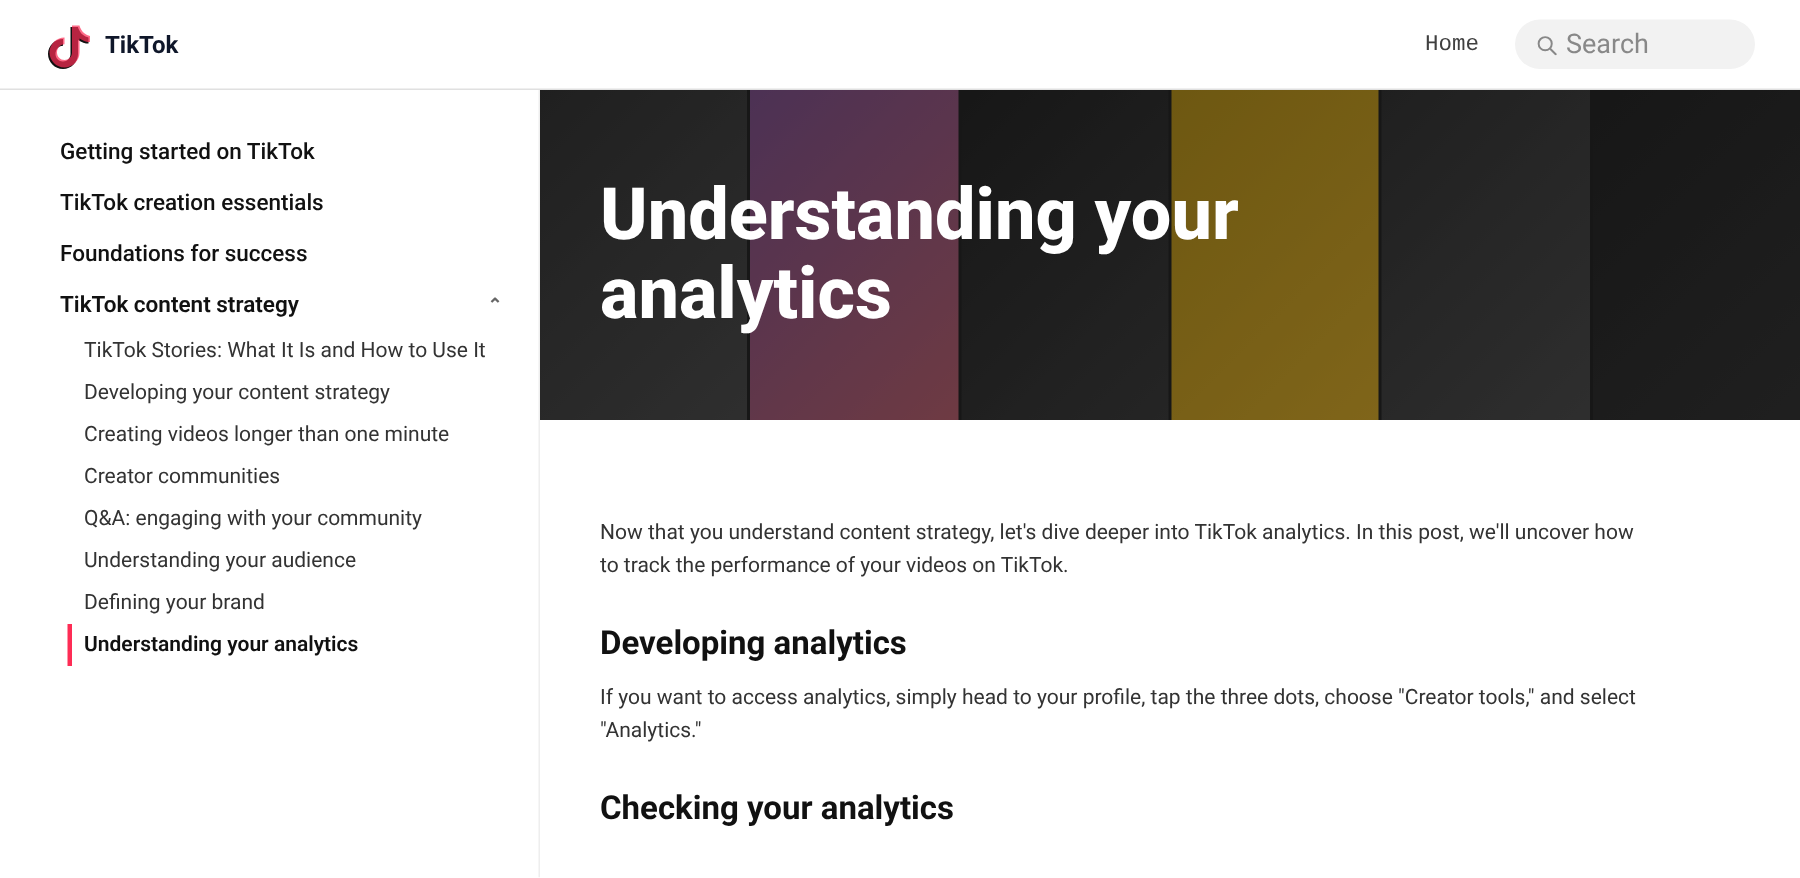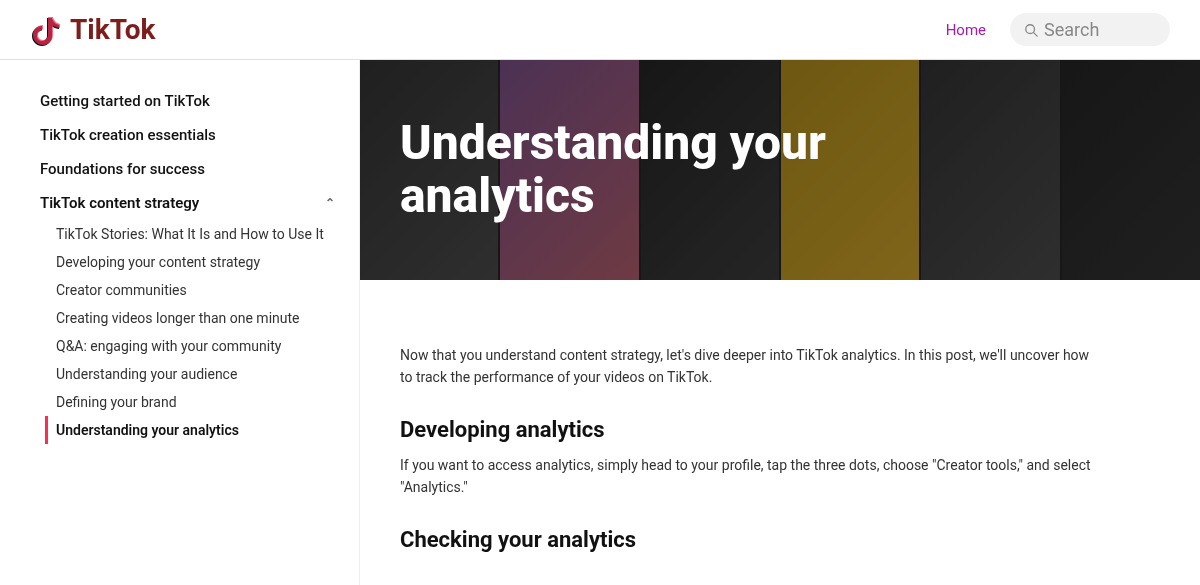--- a/index.html
+++ b/index.html
@@ -18,33 +18,34 @@
     .logo-area {
       display: flex;
       align-items: center;
       gap: 8px;
     }
     .logo-icon {
       width: 32px;
       height: 32px;
     }
     .logo-text {
-      font-size: 28px;
+      font-size: 16px;
       font-weight: 700;
-      color: #7f1d1d;
+      color: #0f172a;
     }
     .header-right {
       display: flex;
       align-items: center;
       gap: 24px;
     }
     .nav-home {
       font-size: 15px;
-      color: #a21caf;
-      cursor: pointer;
+      color: #404040;
+      cursor: pointer;
+      font-family: Liberation Mono, monospace;
     }
     .search-bar {
       display: flex;
       align-items: center;
       background: #f2f2f2;
       border-radius: 20px;
       padding: 6px 14px;
       gap: 6px;
       width: 160px;
     }
@@ -208,22 +209,22 @@
     <div class="sidebar-item">Foundations for success</div>
 
     <div class="sidebar-section">
       <span>TikTok content strategy</span>
       <span class="chevron-icon">⌃</span>
     </div>
 
     <div class="sub-items">
       <div class="sub-item">TikTok Stories: What It Is and How to Use It</div>
       <div class="sub-item">Developing your content strategy</div>
+      <div class="sub-item">Creating videos longer than one minute</div>
       <div class="sub-item">Creator communities</div>
-      <div class="sub-item">Creating videos longer than one minute</div>
       <div class="sub-item">Q&amp;A: engaging with your community</div>
       <div class="sub-item">Understanding your audience</div>
       <div class="sub-item">Defining your brand</div>
       <div class="sub-item active">Understanding your analytics</div>
     </div>
   </aside>
 
   <main class="main-content">
 
     <div class="hero-banner">

